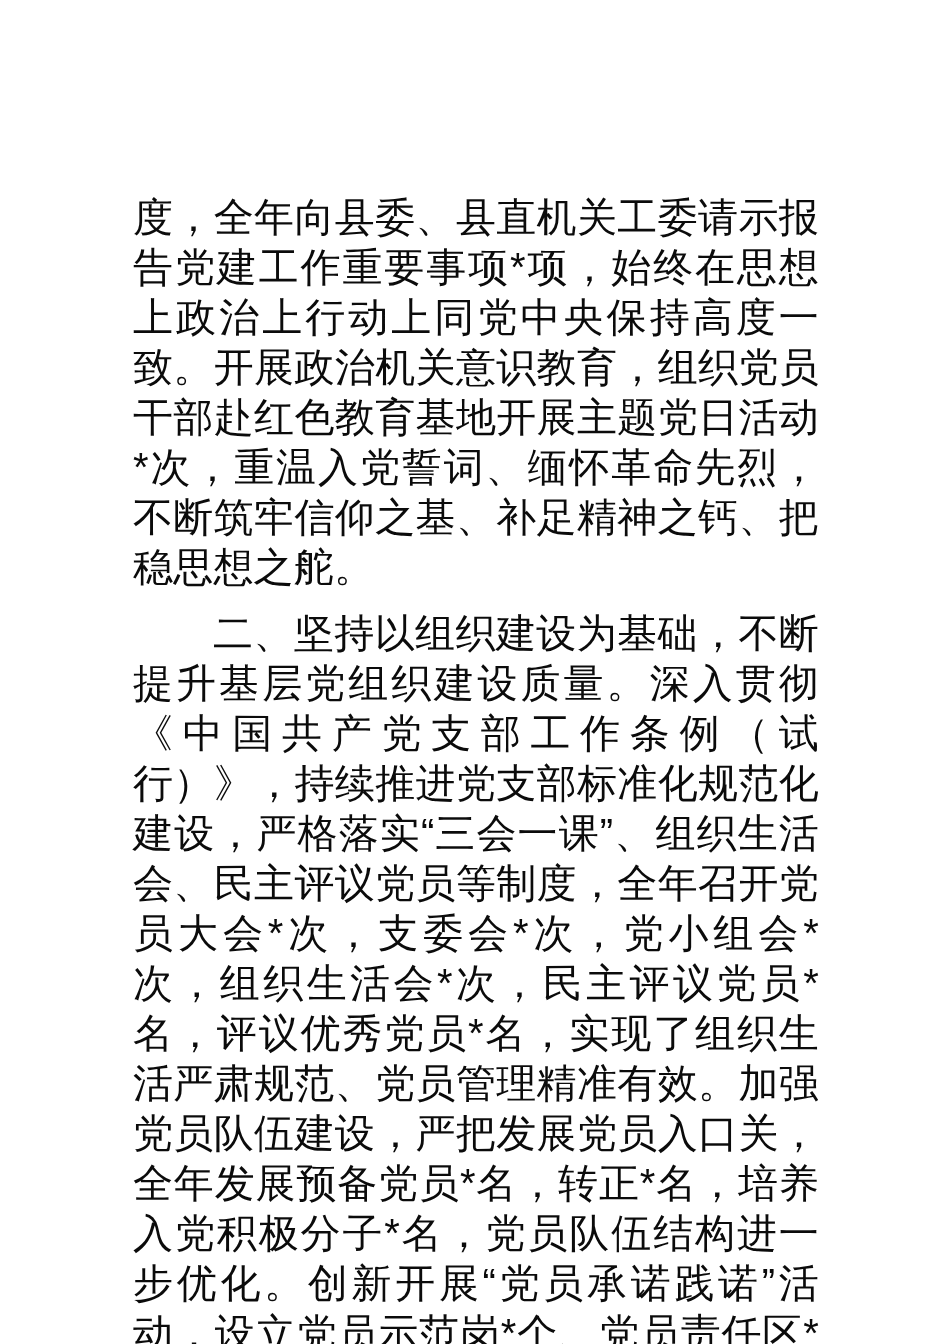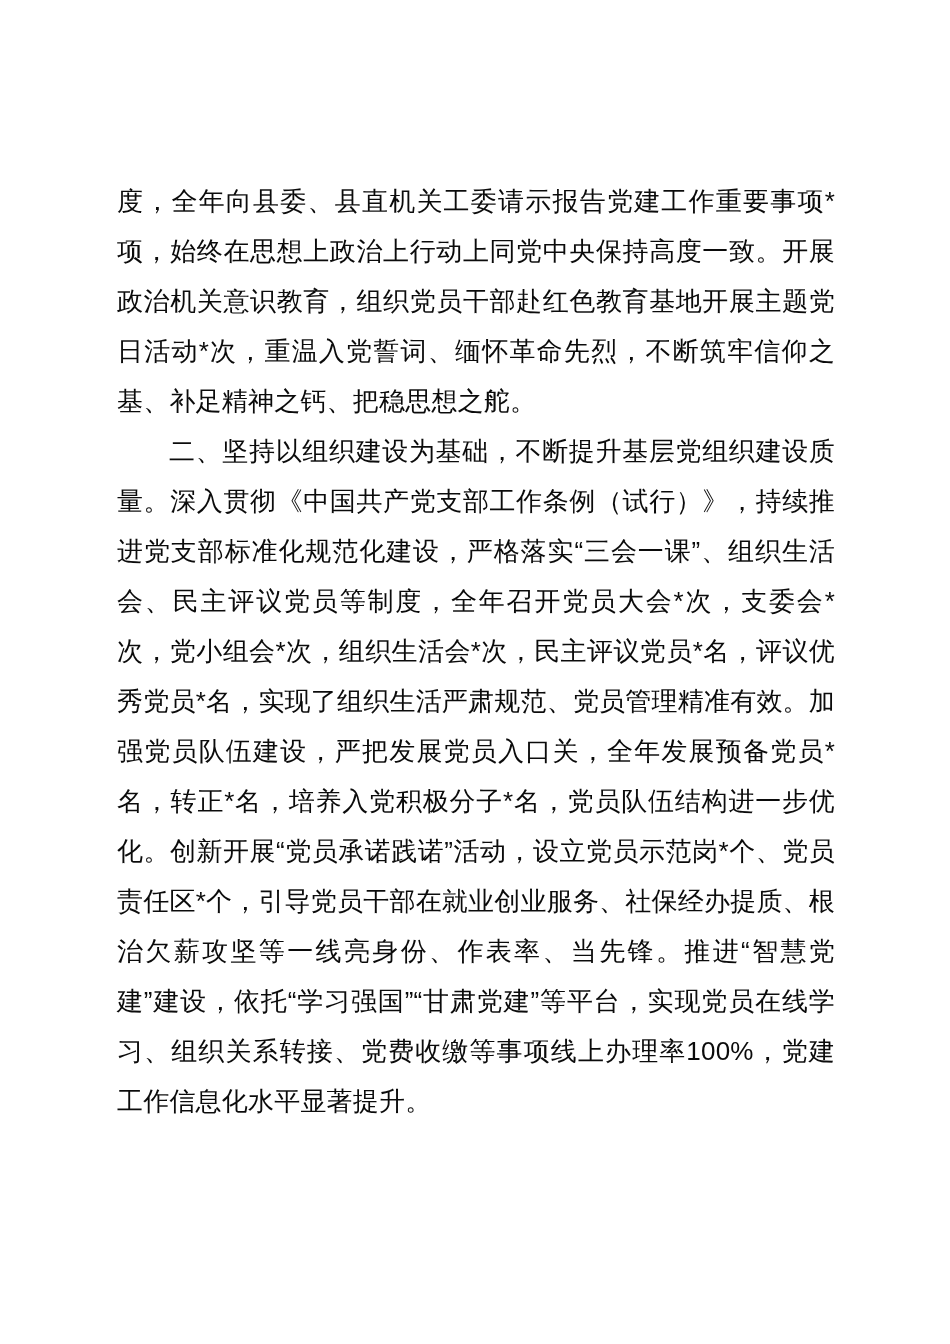--- a/index.html
+++ b/index.html
@@ -27,23 +27,23 @@
   }
 
   .doc-body {
     position: absolute;
     left: 117px;
     top: 176px;
     width: 718px;
   }
 
   .para {
-    margin: 0;
+    margin: 16px;
     padding: 0;
-    font-size: 26px;
+    font-size: 40px;
     line-height: 50px;
     letter-spacing: 0.2px;
     text-align: justify;
     text-justify: inter-ideograph;
     color: #0b0b0b;
     font-weight: 400;
   }
 
   .para + .para {
     margin-top: 0;

